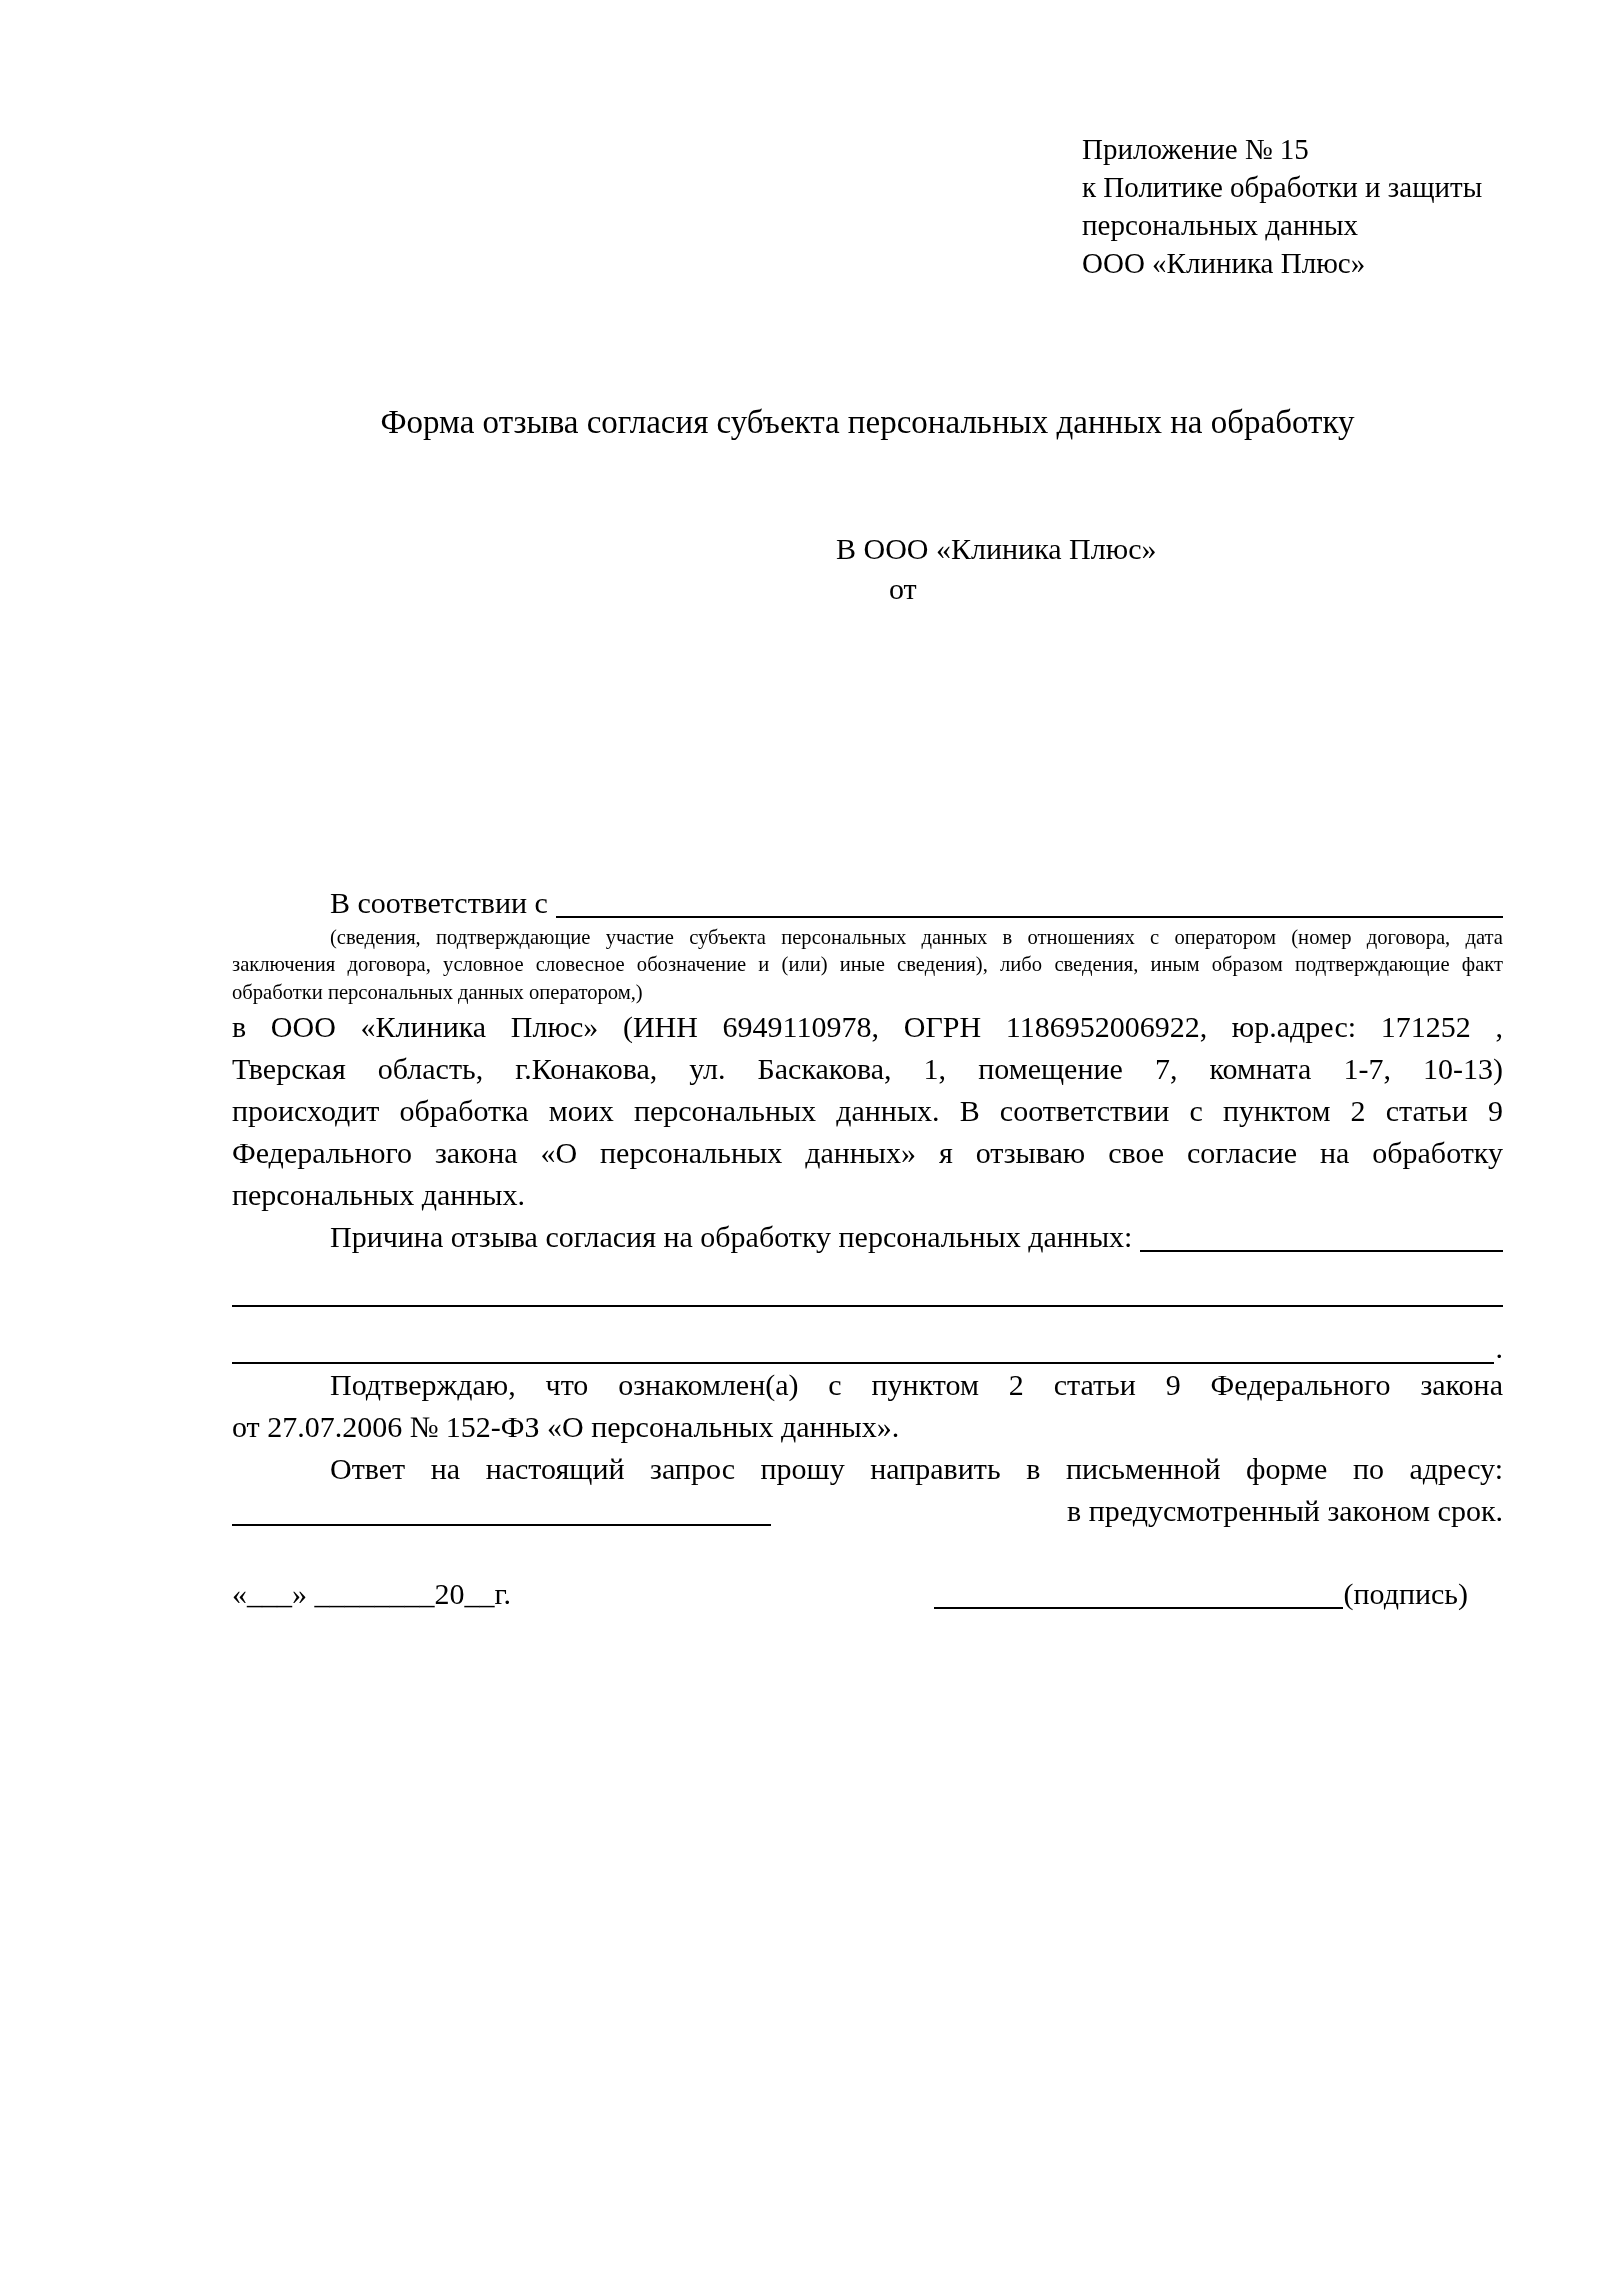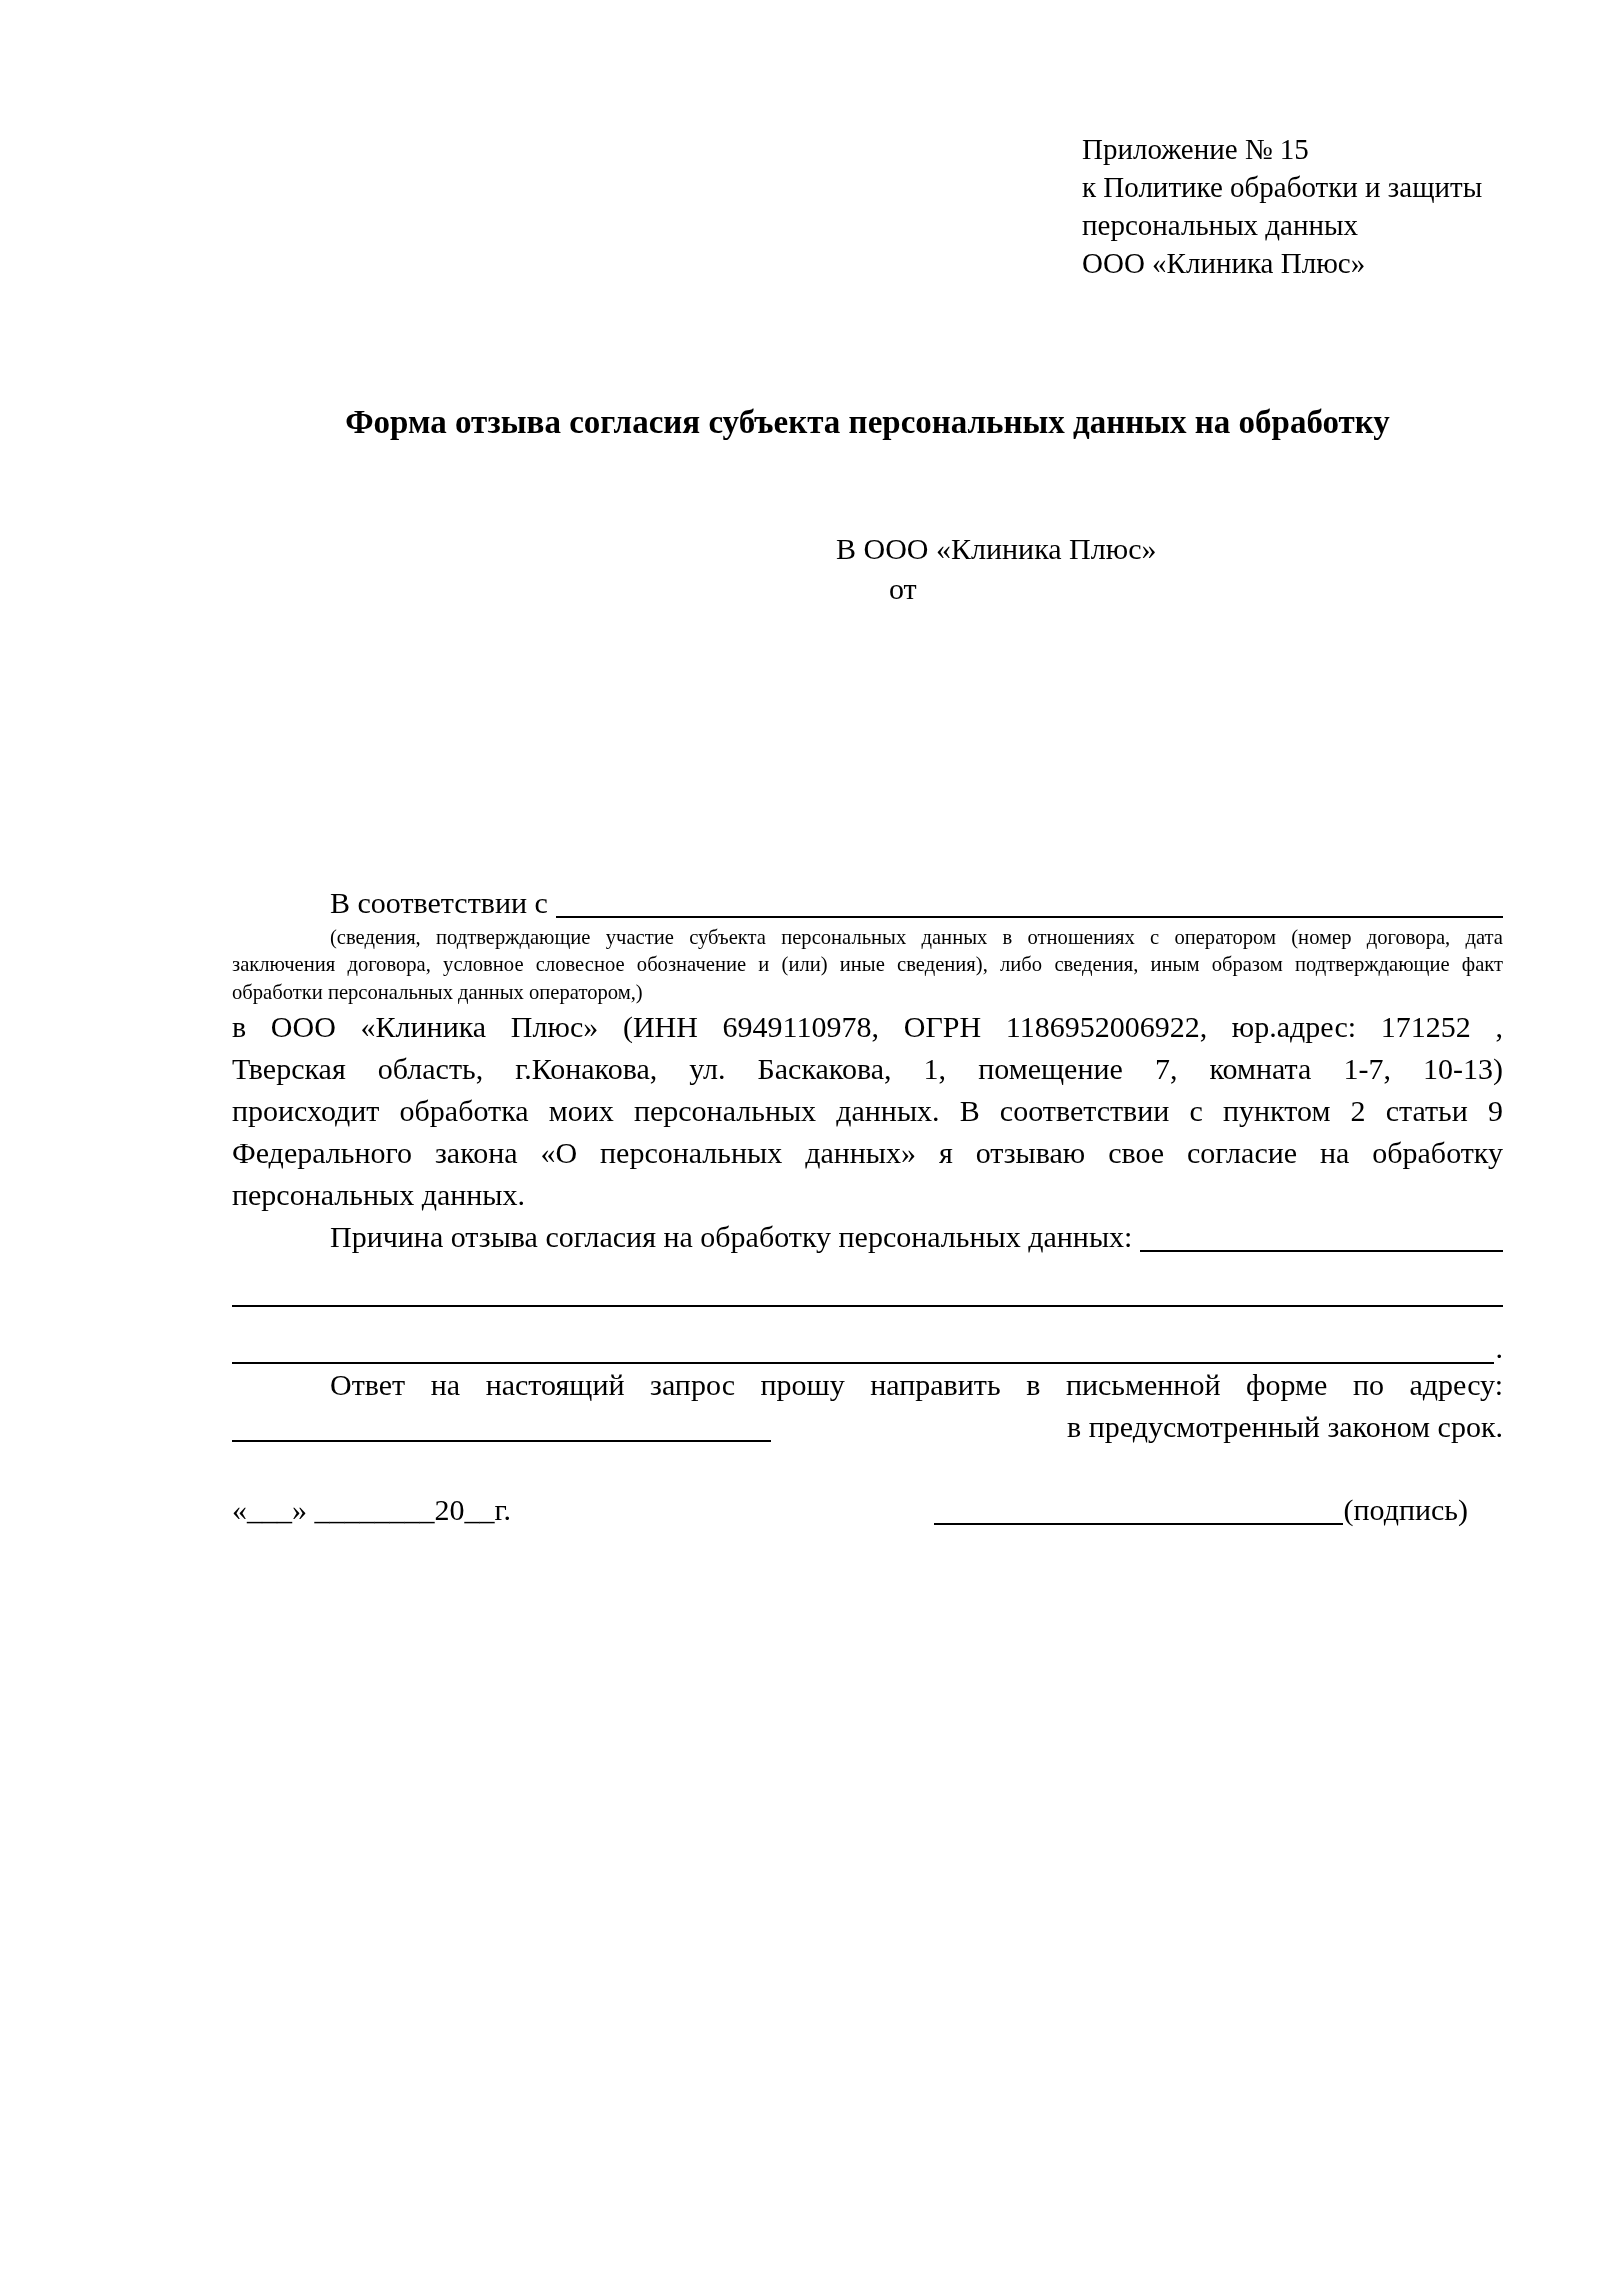--- a/index.html
+++ b/index.html
@@ -11,21 +11,21 @@
     overflow:hidden;
   }
   
   .appendix{
     position:absolute;left:1082px;top:130px;
     font-size:29px;line-height:38px;white-space:nowrap;
   }
   
   .doc-title{
     position:absolute;left:232px;top:400px;width:1271px;
-    text-align:center;font-weight:bold;font-size:33px;line-height:45px;
+    text-align:center;font-weight:normal;font-size:33px;line-height:45px;
   }
   
   .addr-to{position:absolute;left:836px;top:532px;font-size:30px;white-space:nowrap;}
   .addr-from{position:absolute;left:889px;top:572px;font-size:30px;}
   .fields{position:absolute;left:887px;top:588px;width:617px;}
   .field-line{border-bottom:2px solid #000;}
   .fl-1{height:27.4px;}
   .fl-2{height:36px;}
   .fl-3{height:47px;}
   .fl-4{height:34px;}
@@ -104,20 +104,24 @@
       <span class="fill"></span>
     </div>
 
     <div class="blank1"></div>
 
     <div class="blank2">
       <span class="fill2"></span>
       <span class="period">.</span>
     </div>
 
+    <div>
+      <div class="jlast indent">Подтверждаю, что ознакомлен(а) с пунктом 2 статьи 9 Федерального закона</div>
+      <div>от 27.07.2006 № 152-ФЗ «О персональных данных».</div>
+    </div>
 
     <div class="jlast indent">Ответ на настоящий запрос прошу направить в письменной форме по адресу:</div>
 
     <div class="reply-row">
       <span class="address-line"></span>
       <span class="reply-suffix">в предусмотренный законом срок.</span>
     </div>
 
     <div class="sig-row">
       <span class="date-stub">«___» ________20__г.</span>

